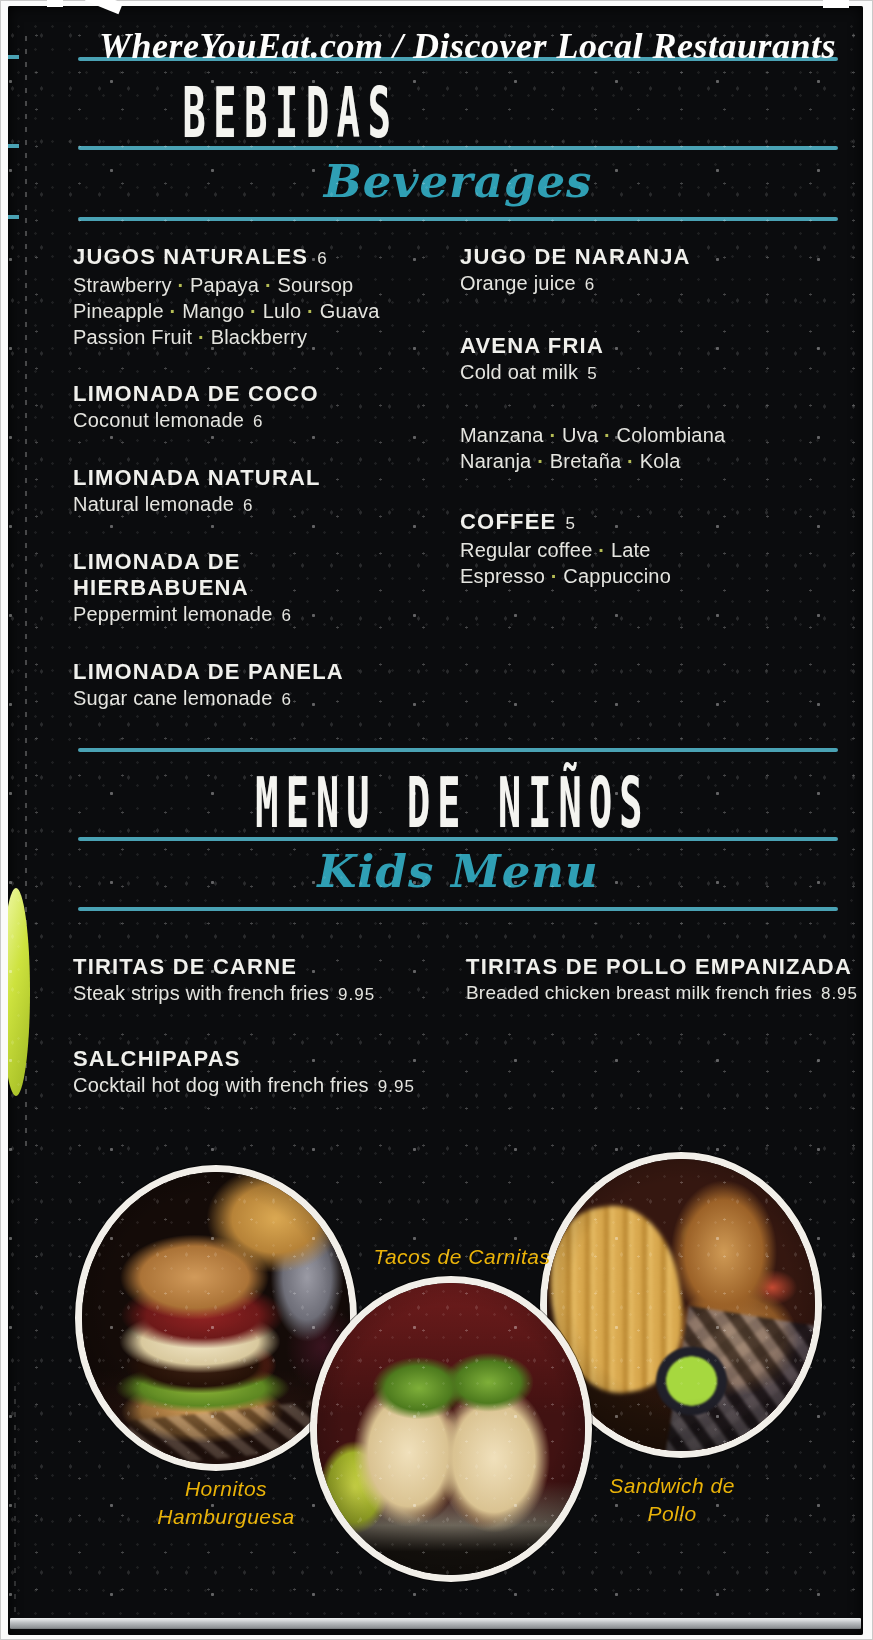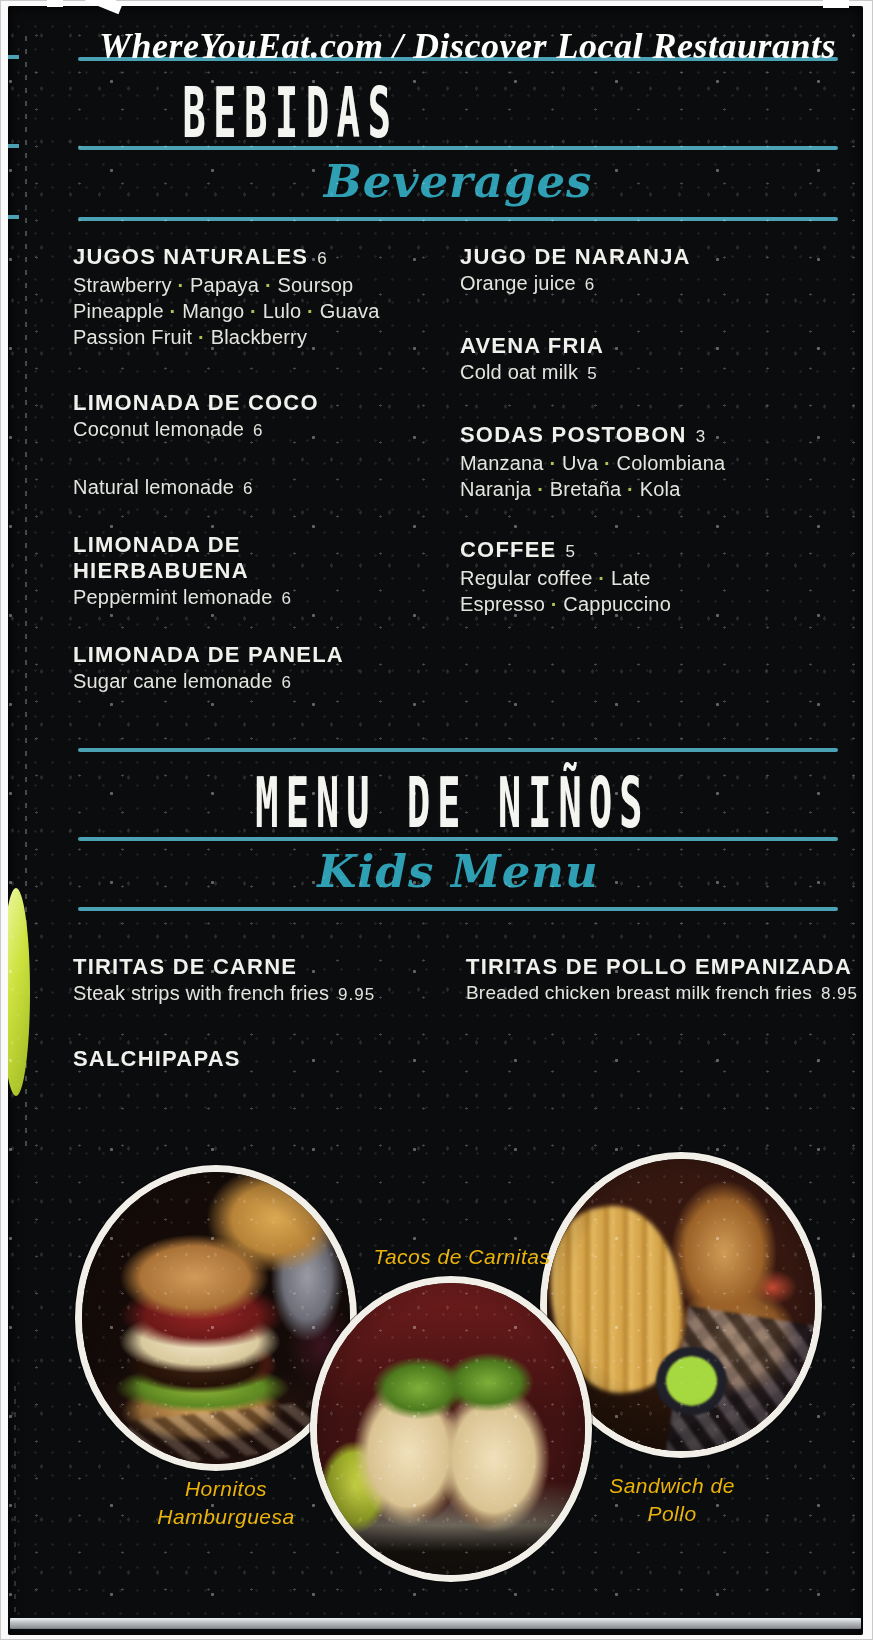--- a/index.html
+++ b/index.html
@@ -61,21 +61,21 @@
     font-size:45px;line-height:60px;letter-spacing:1px;}
   .s-beverages{top:146px;} .s-kids{top:836px;}
 
   
   .col{position:absolute;z-index:3;color:#e9e9e5;}
   .col-b-left{left:65px;top:238px;width:340px;}
   .col-b-right{left:452px;top:238px;width:386px;}
   .col-k-left{left:65px;top:948px;width:370px;}
   .col-k-right{left:458px;top:948px;width:396px;}
   .item{margin-bottom:30px;}
-  .item.mb-lg{margin-bottom:40px;}
+  .item.mb-lg{margin-bottom:31px;}
   .col-b-right .item{margin-bottom:35px;}
   .col-k-left .item{margin-bottom:38px;}
   .item-name{font-size:22px;font-weight:700;letter-spacing:1.2px;line-height:26px;
     color:#f0f0ec;max-width:330px;}
   .col-k-right .item-name,.col-k-left .item-name{max-width:none;white-space:nowrap;}
   .desc{font-size:20px;font-weight:400;line-height:26px;color:#e4e4df;letter-spacing:.2px;}
   .col-k-right .desc{font-size:19px;}
   .price{font-size:17px;font-weight:400;margin-left:9px;color:#e4e4df;letter-spacing:1px;}
   .dot{color:#b5bd55;font-weight:700;}
 
@@ -179,20 +179,21 @@
         <div class="item-name"><span>JUGOS NATURALES</span><span class="price">6</span></div>
         <div class="desc"><span class="fl">Strawberry</span><span class="dot"> · </span><span class="fl">Papaya</span><span class="dot"> · </span><span class="fl">Soursop</span></div>
         <div class="desc"><span class="fl">Pineapple</span><span class="dot"> · </span><span class="fl">Mango</span><span class="dot"> · </span><span class="fl">Lulo</span><span class="dot"> · </span><span class="fl">Guava</span></div>
         <div class="desc"><span class="fl">Passion Fruit</span><span class="dot"> · </span><span class="fl">Blackberry</span></div>
       </div>
       <div class="item">
         <div class="item-name">LIMONADA DE COCO</div>
         <div class="desc"><span>Coconut lemonade</span><span class="price">6</span></div>
       </div>
       <div class="item">
+        <div class="item-name">LIMONADA NATURAL</div>
         <div class="desc"><span>Natural lemonade</span><span class="price">6</span></div>
       </div>
       <div class="item">
         <div class="item-name" style="max-width:250px">LIMONADA DE HIERBABUENA</div>
         <div class="desc"><span>Peppermint lemonade</span><span class="price">6</span></div>
       </div>
       <div class="item">
         <div class="item-name">LIMONADA DE PANELA</div>
         <div class="desc"><span>Sugar cane lemonade</span><span class="price">6</span></div>
       </div>
@@ -201,21 +202,20 @@
     <div class="col col-b-right">
       <div class="item">
         <div class="item-name">JUGO DE NARANJA</div>
         <div class="desc"><span>Orange juice</span><span class="price">6</span></div>
       </div>
       <div class="item">
         <div class="item-name">AVENA FRIA</div>
         <div class="desc"><span>Cold oat milk</span><span class="price">5</span></div>
       </div>
       <div class="item">
-        <div class="item-name"><span>SODAS POSTOBON</span><span class="price">3</span></div>
         <div class="desc"><span class="fl">Manzana</span><span class="dot"> · </span><span class="fl">Uva</span><span class="dot"> · </span><span class="fl">Colombiana</span></div>
         <div class="desc"><span class="fl">Naranja</span><span class="dot"> · </span><span class="fl">Bretaña</span><span class="dot"> · </span><span class="fl">Kola</span></div>
       </div>
       <div class="item">
         <div class="item-name"><span>COFFEE</span><span class="price">5</span></div>
         <div class="desc"><span class="fl">Regular coffee</span><span class="dot"> · </span><span class="fl">Late</span></div>
         <div class="desc"><span class="fl">Espresso</span><span class="dot"> · </span><span class="fl">Cappuccino</span></div>
       </div>
     </div>
 
@@ -227,20 +227,21 @@
     <div class="script s-kids">Kids Menu</div>
     <div class="rule r6"></div>
 
     <div class="col col-k-left">
       <div class="item">
         <div class="item-name">TIRITAS DE CARNE</div>
         <div class="desc"><span>Steak strips with french fries</span><span class="price">9.95</span></div>
       </div>
       <div class="item">
         <div class="item-name">SALCHIPAPAS</div>
+        <div class="desc"><span>Cocktail hot dog with french fries</span><span class="price">9.95</span></div>
       </div>
     </div>
 
     <div class="col col-k-right">
       <div class="item">
         <div class="item-name">TIRITAS DE POLLO EMPANIZADA</div>
         <div class="desc"><span>Breaded chicken breast milk french fries</span><span class="price">8.95</span></div>
       </div>
     </div>
 

